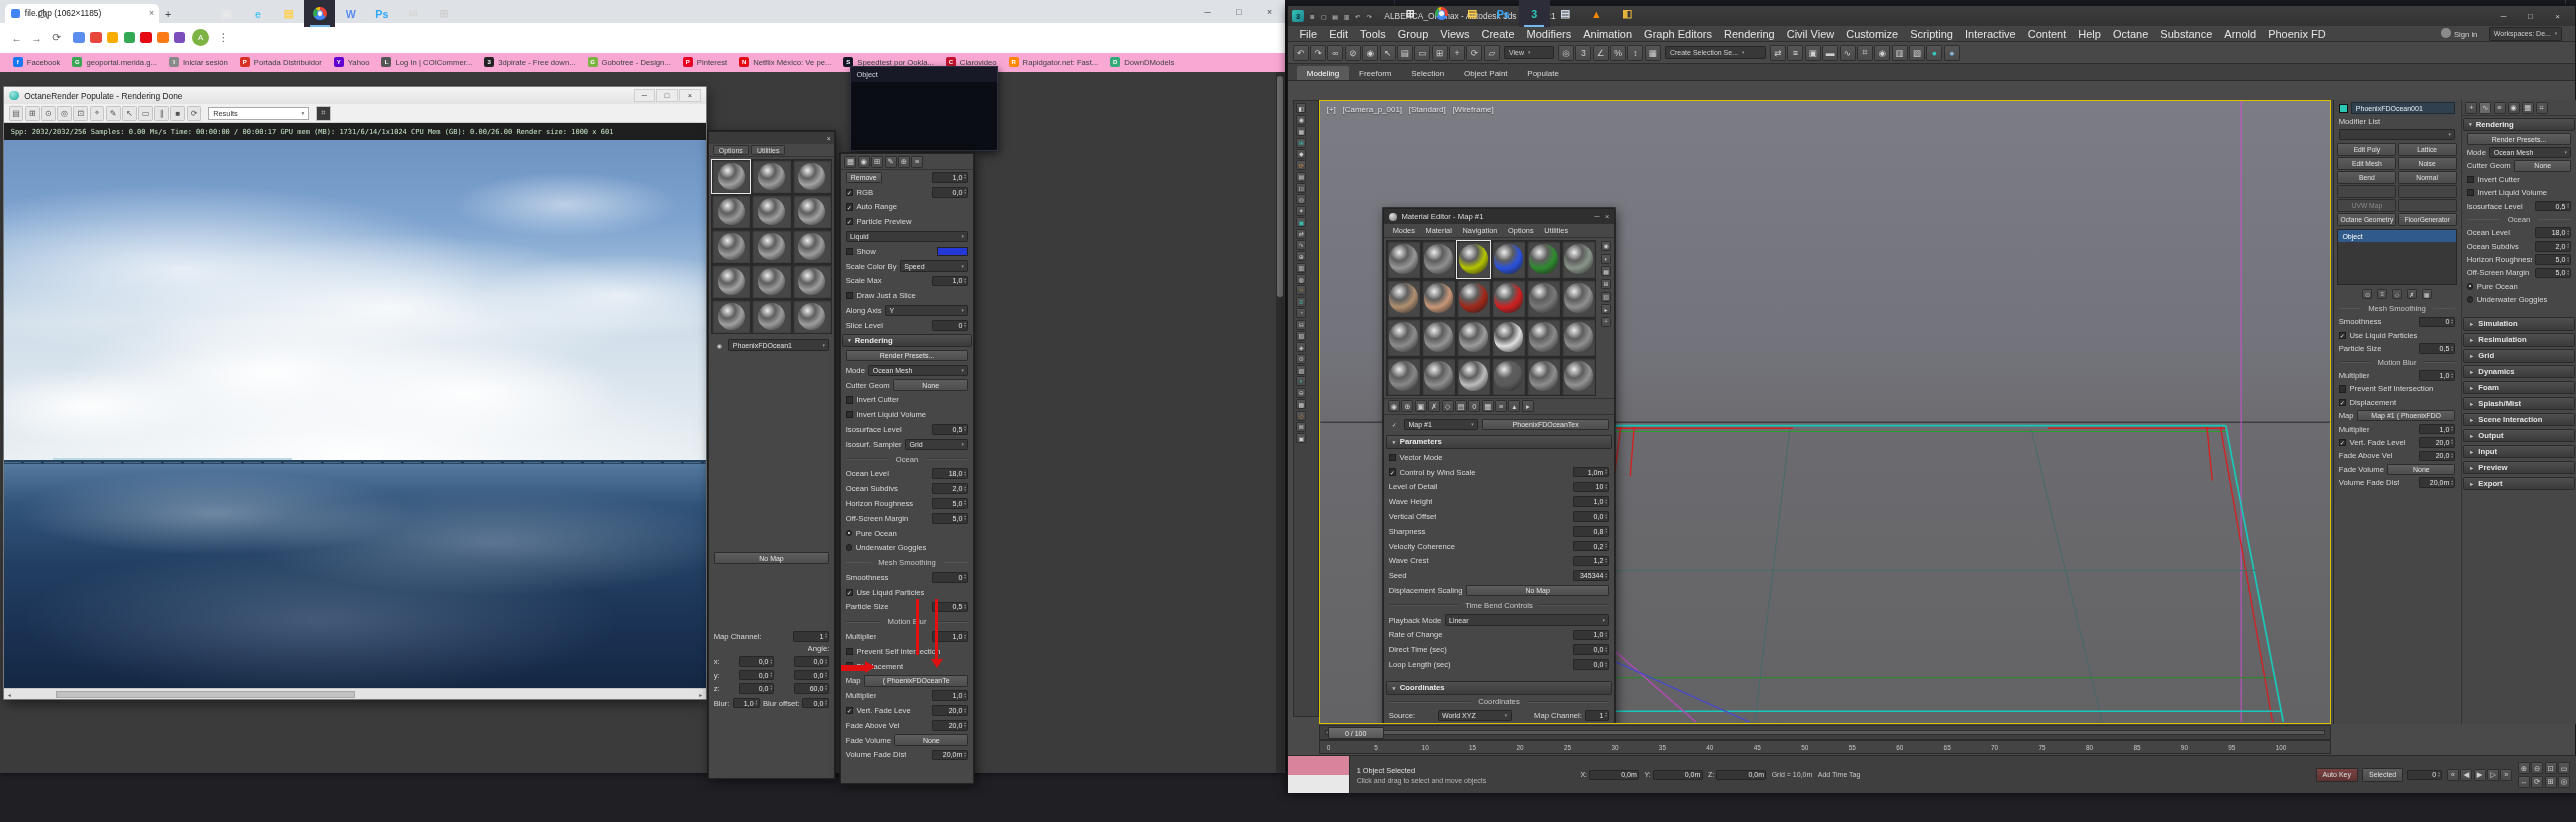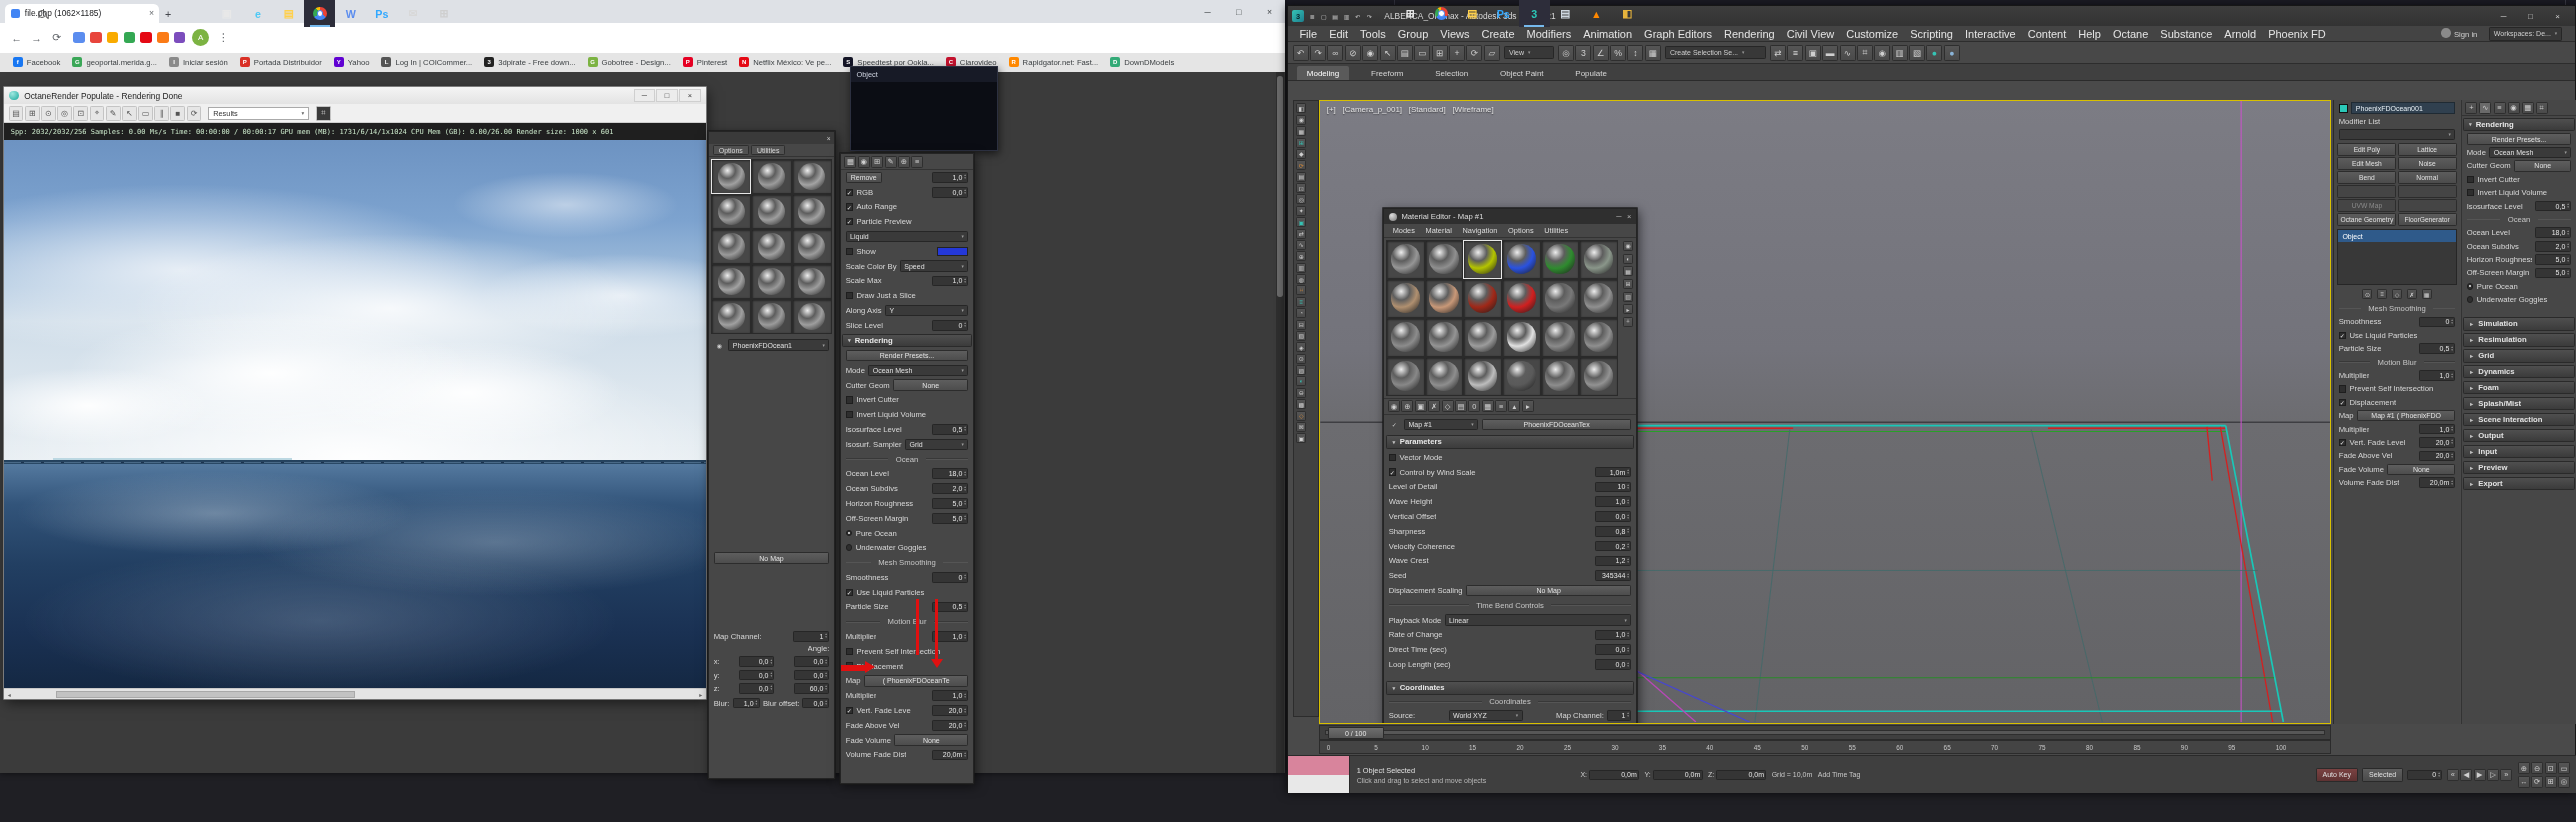--- a/index.html
+++ b/index.html
@@ -27,21 +27,21 @@
   .wctl{margin-left:auto;display:flex;height:23px}
   .wctl span{width:31px;display:flex;align-items:center;justify-content:center;color:#3c4043;font-size:8.7px}
   #addrbar{height:29.5px;background:#fff;display:flex;align-items:center;padding:0 6.7px;gap:4px}
   #addrbar .nico{width:20px;height:20px;display:flex;align-items:center;justify-content:center;color:#5f6368;font-size:10.7px}
   #omnibox{flex:0 0 771px;height:21.5px;background:#f1f3f4;border-radius:10.7px;display:flex;align-items:center;padding:0 9.4px;gap:6px}
   #omnibox .lock{width:8px;height:8px;border:1.3px solid #5f6368;border-radius:50%;position:relative}
   #omnibox input{flex:1;border:none;background:none;outline:none;font-size:9px;color:#202124;font-family:"Liberation Sans",sans-serif}
   #omnibox .star{margin-left:auto;color:#5f6368;font-size:9.4px}
   .extdot{width:11.4px;height:11.4px;border-radius:2.7px;margin:0 2.7px}
   #avatar{width:17.4px;height:17.4px;border-radius:50%;background:#7cb342;color:#fff;font-size:8px;display:flex;align-items:center;justify-content:center}
-  #bookmarks{height:20px;background:#e5e5e5;border-bottom:0.7px solid #e0e0e0;display:flex;align-items:center;padding:0 6.7px;overflow:hidden}
+  #bookmarks{height:20px;background:#f9a8d4;border-bottom:0.7px solid #e0e0e0;display:flex;align-items:center;padding:0 6.7px;overflow:hidden}
   .bm{display:flex;align-items:center;gap:4px;font-size:7.7px;color:#3c4043;padding:0 6px;height:16px;white-space:nowrap}
   .bm .fv{width:10px;height:10px;border-radius:2px;color:#fff;font-size:6px;font-weight:bold;display:flex;align-items:center;justify-content:center}
   #bcontent{position:absolute;left:0;top:72px;width:1285px;height:701px;background:#3b3b3b}
   #bscroll{position:absolute;right:0.7px;top:0;width:8.7px;height:100%;background:#2e2e2e}
   #bscroll .th{position:absolute;left:1.3px;top:4px;width:6px;height:221px;background:#6a6a6a;border-radius:2.7px}
 
   
   #octane{left:4px;top:87px;width:702px;height:612px;background:#e9e9e9;display:flex;flex-direction:column;
           box-shadow:0 0 0 0.7px #9a9a9a,2px 4px 12px rgba(0,0,0,.55)}
   #oc-title{height:17.4px;background:linear-gradient(#f4f4f4,#e3e3e3);display:flex;align-items:center;padding:0 5.4px;gap:5.4px}
@@ -146,32 +146,32 @@
   #max-title .wc{margin-left:auto;display:flex}
   #max-title .wc span{width:27px;height:16px;display:flex;align-items:center;justify-content:center;color:#cfcfcf;font-size:8px}
   #max-menu{height:16px;background:#444;border-bottom:0.7px solid #2d2d2d;display:flex;align-items:center;padding:0 5.4px}
   #max-menu .mi{font-size:11px;color:#e4e4e4;padding:0 6px;white-space:nowrap}
   #max-menu .right{margin-left:auto;display:flex;align-items:center;gap:8px;font-size:7.7px;color:#d0d0d0;padding-right:4px}
   #max-menu .pers{width:9.4px;height:9.4px;border-radius:50%;background:#8a8a8a;display:inline-block;margin-right:3.4px}
   #max-toolbar{height:21.5px;background:#484848;border-bottom:0.7px solid #2d2d2d;display:flex;align-items:center;padding:0 4px;overflow:hidden}
   .tcombo{height:13.4px;background:#383838;border:0.7px solid #262626;border-radius:1.3px;color:#cfcfcf;font-size:7px;
           display:flex;align-items:center;padding:0 4px;margin:0 3.4px;white-space:nowrap}
   .tcombo .dar{margin-left:4px;font-size:4.7px;color:#999}
-  #ribbon-tabs{height:17.4px;background:#404040;border-bottom:0.7px solid #2b2b2b;display:flex;align-items:flex-end;padding:0 9.4px;gap:13px}
+  #ribbon-tabs{height:17.4px;background:#404040;border-bottom:0.7px solid #2b2b2b;display:flex;align-items:flex-end;padding:0 9.4px;gap:1px}
   #ribbon-tabs .rt{font-size:8px;color:#d6d6d6;padding:2.7px 9.4px;border-radius:2px 2px 0 0}
   #ribbon-tabs .rt.active{background:#5a5a5a;color:#fff}
   #ribbon-sub{height:16px;background:#424242;border-bottom:0.7px solid #2a2a2a;display:flex;align-items:center;padding:0 9.4px;
               font-size:7.7px;color:#d0d0d0;gap:4px}
   #vstrip{left:5.4px;top:94px;width:25.5px;height:617px;background:#424242;border:0.7px solid #2c2c2c;display:flex;flex-wrap:wrap;
           align-content:flex-start;padding:1.3px}
   #viewport{left:31px;top:94px;width:1012px;height:624px;border:1.3px solid #d8c000;overflow:hidden;
             background:linear-gradient(#7c7c84 0%,#73737b 40%,#6c6c70 52%,#636366 100%)}
   #vp-label{position:absolute;left:6.7px;top:4px;display:flex;gap:6.7px;font-size:8px;color:#e2e2e2;z-index:5;text-shadow:0 0.7px 1.3px rgba(0,0,0,.5)}
   
-  #mewin{left:63px;top:107px;width:254px;height:601px;display:flex;flex-direction:column;z-index:10}
+  #mewin{left:63px;top:107px;width:232px;height:601px;display:flex;flex-direction:column;z-index:10}
   #me-title{height:14.8px;background:#2f2f2f;display:flex;align-items:center;padding:0 4.7px;gap:4.7px;font-size:7.7px;color:#ddd}
   #me-title .dot{width:8px;height:8px;border-radius:50%;background:radial-gradient(circle at 35% 30%,#ddd,#777)}
   #me-title .wc{margin-left:auto;display:flex;gap:5.4px;color:#bbb;font-size:7.4px}
   #me-menus{height:13.4px;display:flex;gap:1.3px;padding:0 4px;align-items:center;border-bottom:0.7px solid #333}
   #me-menus span{font-size:7.4px;color:#dcdcdc;padding:0 4.7px}
   #me-body{display:flex}
   #me-slots{flex:1;display:grid;grid-template-columns:repeat(6,1fr);padding:2px}
   #me-slots .slot{height:39px}
   #me-slots .ball{width:29.5px;height:29.5px}
   #me-side{width:16px;display:flex;flex-direction:column;align-items:center;padding-top:2.7px;gap:1.3px}

